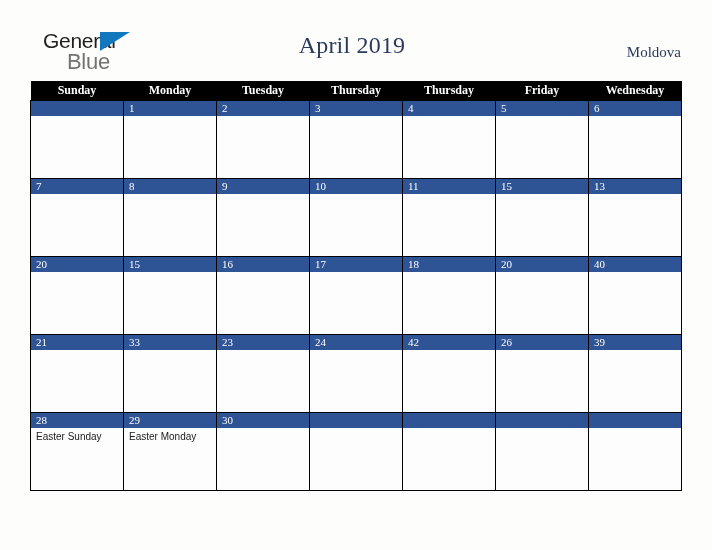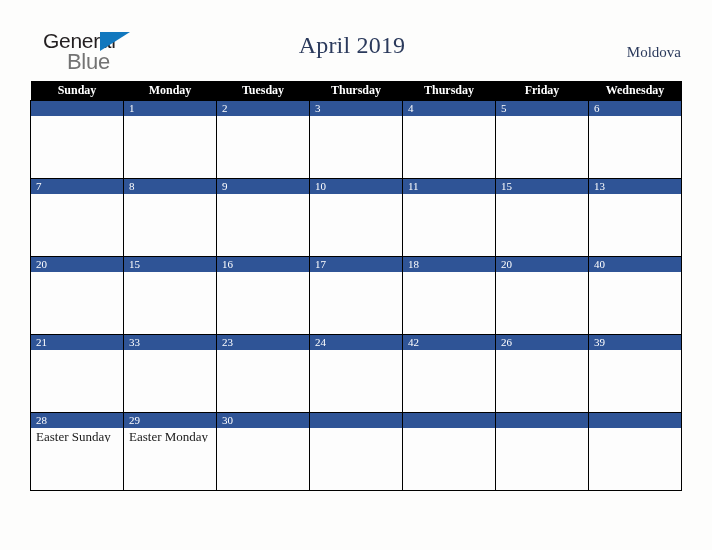--- a/index.html
+++ b/index.html
@@ -132,22 +132,22 @@
     font-size: 11px;
     line-height: 15px;
     padding-left: 5px;
     box-sizing: border-box;
     overflow: hidden;
   }
   .events {
     padding: 3px 4px 0 5px;
   }
   .event {
-    font-family: Liberation Serif, serif;
-    font-size: 13px;
+    font-family: Liberation Sans, sans-serif;
+    font-size: 10px;
     line-height: 11px;
     color: #1a1a1a;
     white-space: nowrap;
     overflow: hidden;
   }
 </style>
 </head>
 <body>
 
 <div class="page">

